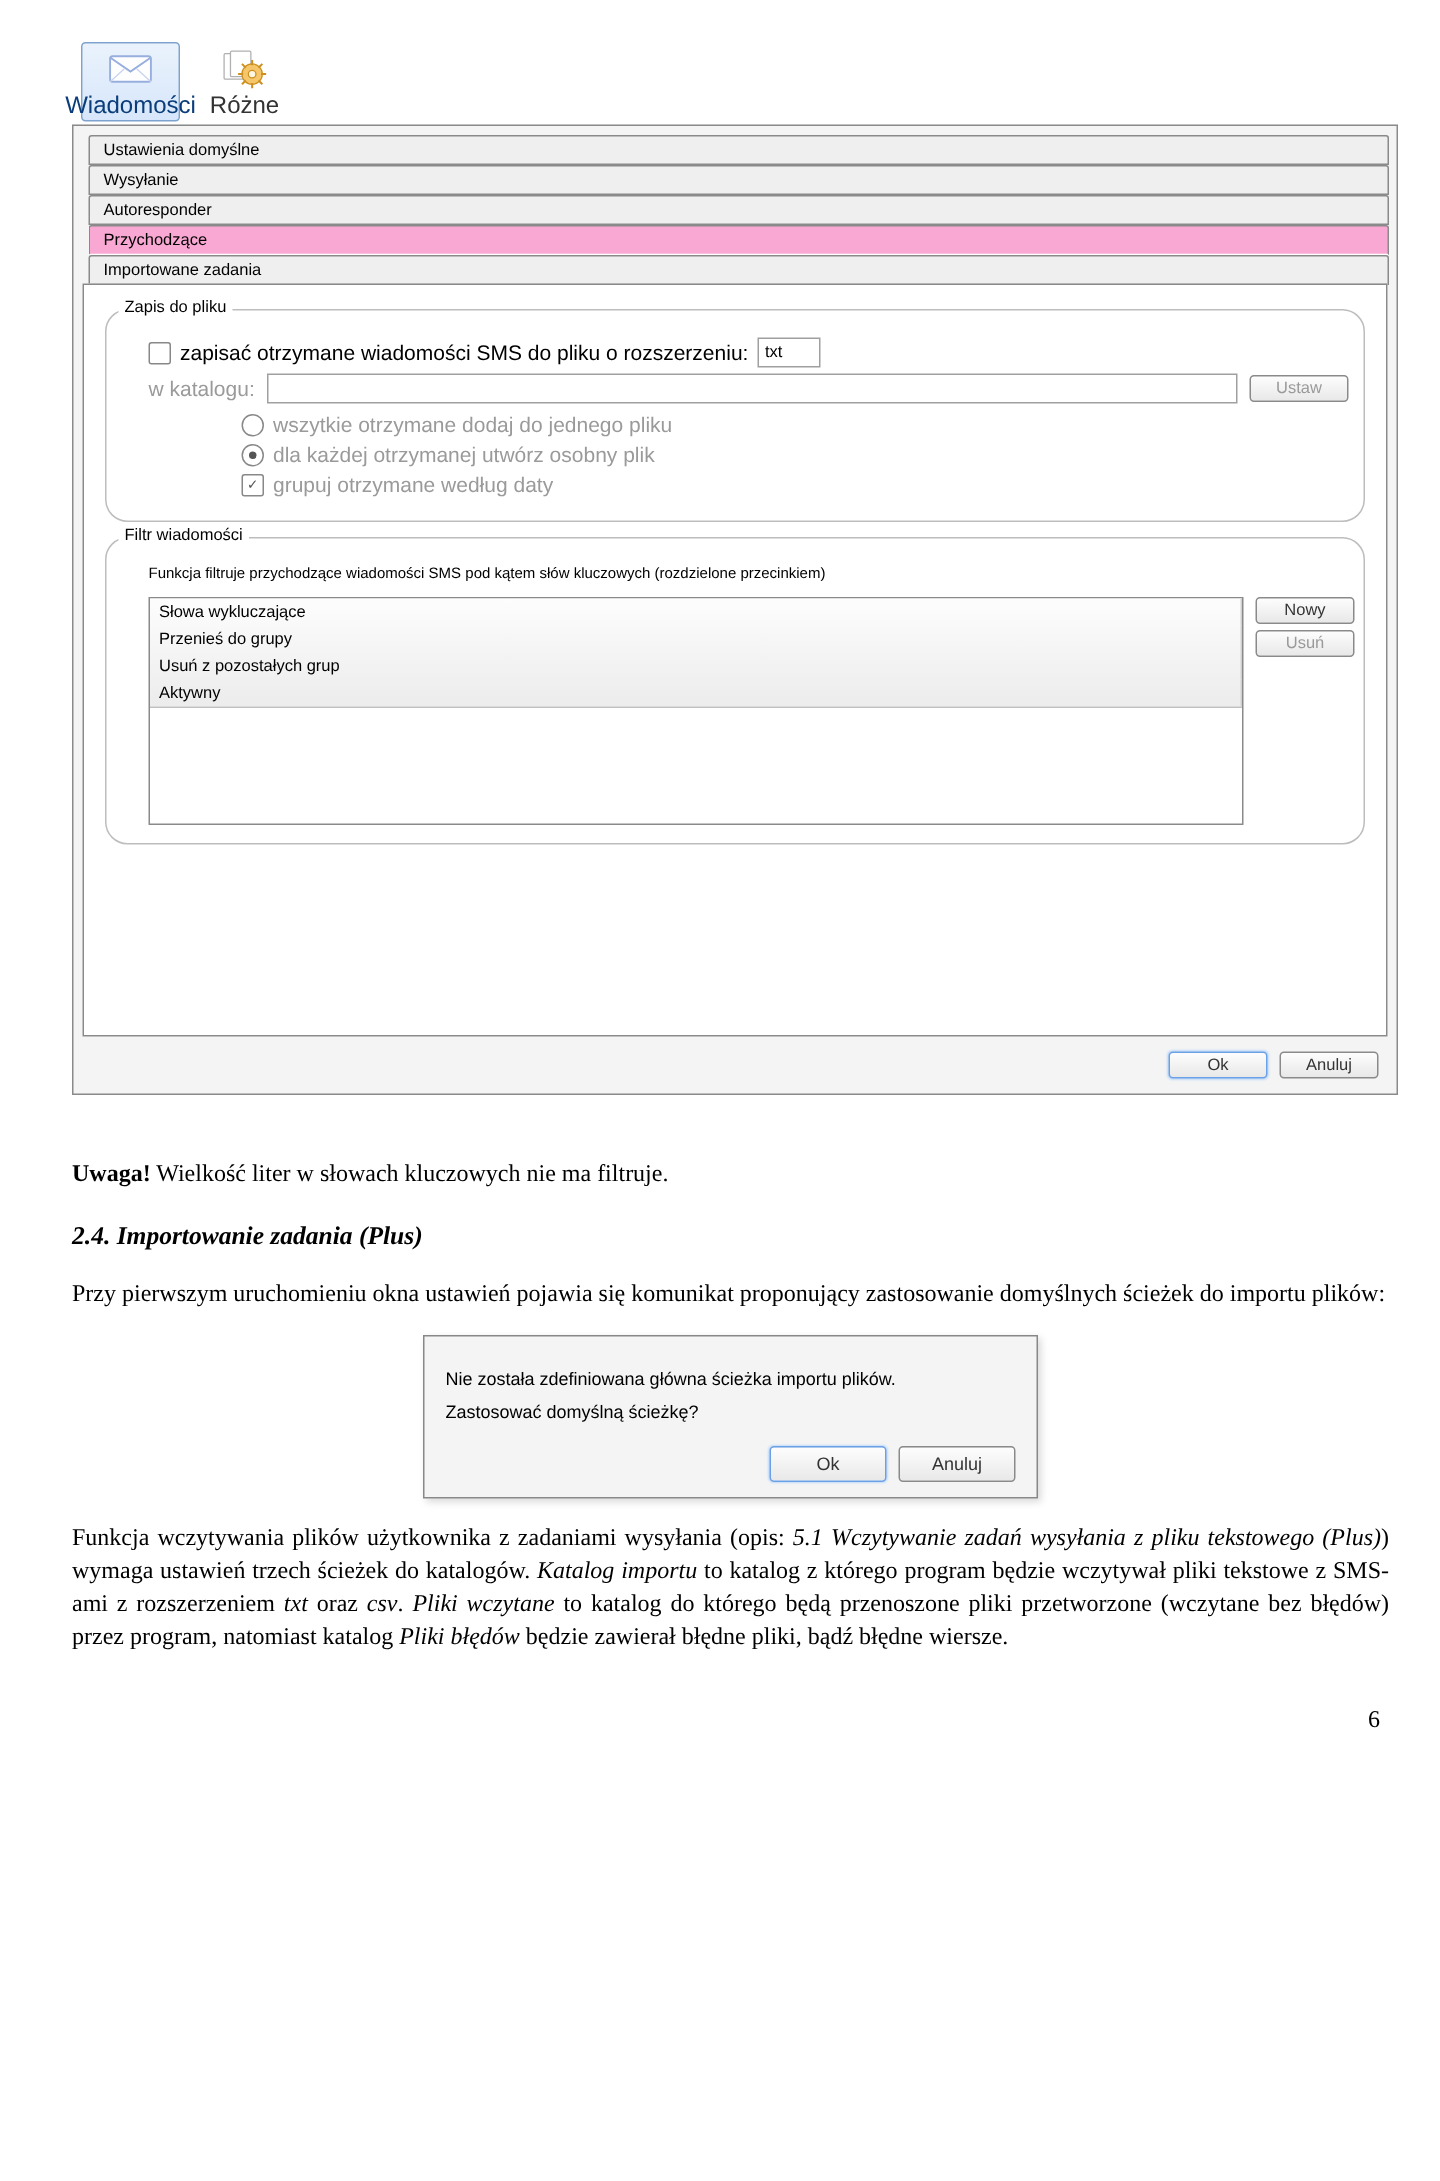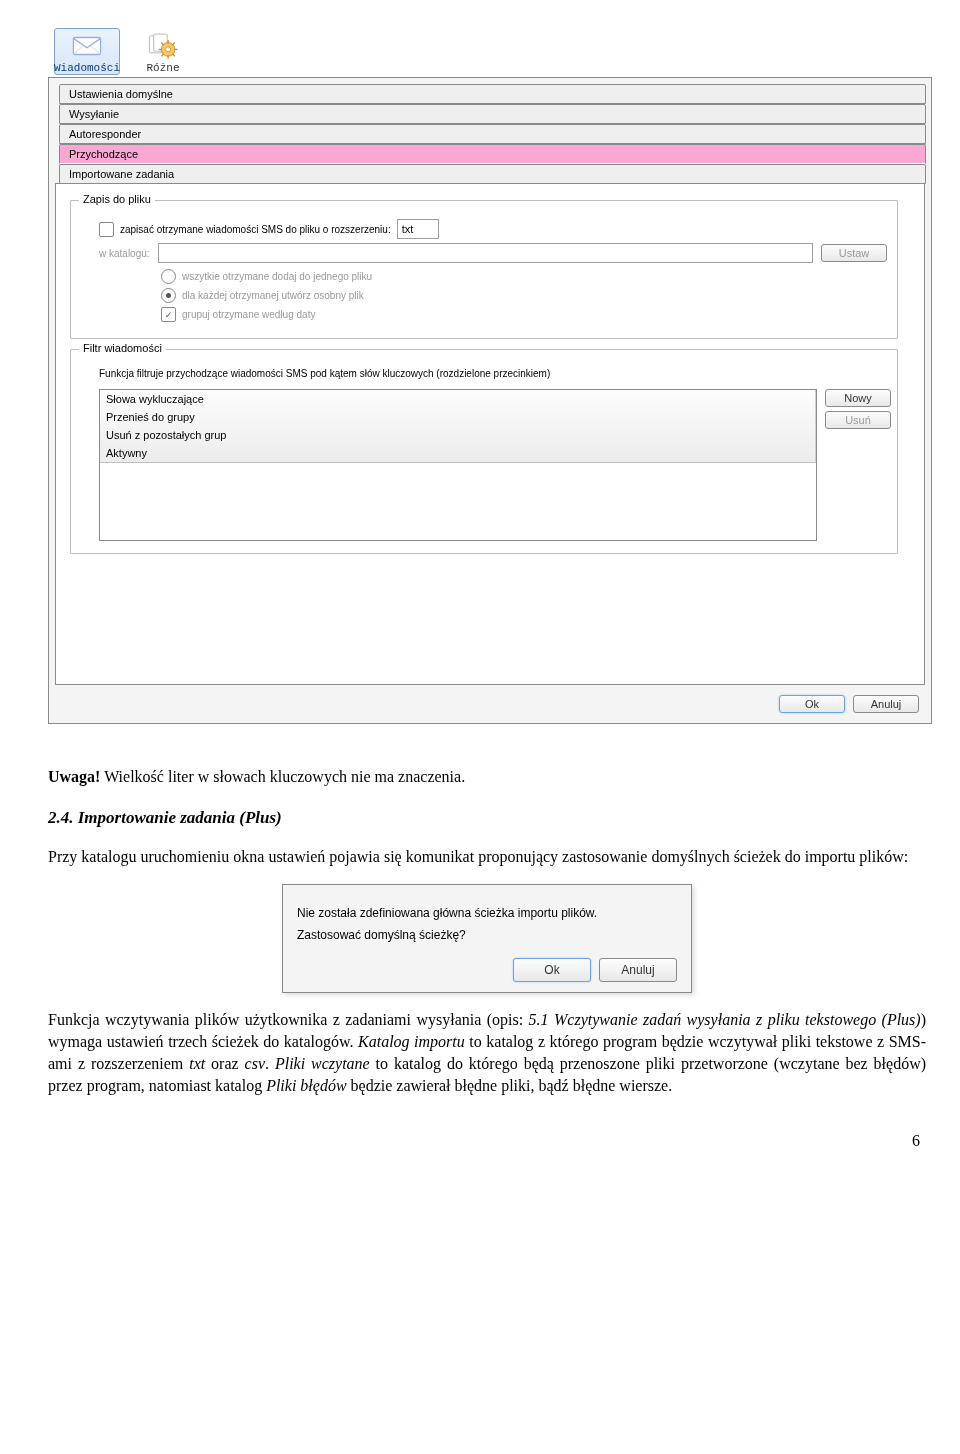--- a/index.html
+++ b/index.html
@@ -25,21 +25,21 @@
     padding: 2px 4px 0 4px;
     border: 1px solid transparent;
     width: 56px;
   }
   .top-item.active {
     border: 1px solid #7da2ce;
     background: linear-gradient(#eaf3fc, #d7e6fb);
     border-radius: 3px;
   }
   .top-item svg { width: 34px; height: 30px; }
-  .top-item-label { font-size: 11px; color: #0a3d7a; margin-top: 1px; font-family: Liberation Mono, monospace; }
+  .top-item-label { font-size: 16px; color: #0a3d7a; margin-top: 1px; }
   .top-item.inactive .top-item-label { color: #333; }
 
   
   .settings-window {
     margin-top: 2px;
     border: 1px solid #8a8a8a;
     background: #f4f4f4;
     padding: 6px 6px 10px 6px;
   }
   .tabstrip {
@@ -70,22 +70,22 @@
     border: 1px solid #8a8a8a;
     background: #fff;
     padding: 10px 10px 10px 10px;
     position: relative;
     z-index: 2;
     min-height: 480px;
   }
 
   .groupbox {
     border: 1px solid #bdbdbd;
-    border-radius: 1px;
-    margin: 6px 16px 10px 4px;
+    border-radius: 15px;
+    margin: 6px 4px 10px 4px;
     padding: 14px 10px 12px 10px;
     position: relative;
   }
   .group-title {
     position: absolute;
     top: -8px; left: 8px;
     background: #fff;
     padding: 0 4px;
     font-size: 11px;
   }
@@ -97,21 +97,21 @@
     display: inline-flex; align-items: center; justify-content: center;
     border-radius: 2px;
     color: #555; font-size: 10px;
   }
   .radio { border-radius: 50%; }
   .radio.checked::after {
     content: ""; width: 5px; height: 5px; background: #555; border-radius: 50%;
   }
   .checkbox.checked::after { content: "✓"; font-size: 9px; }
   .disabled { color: #9a9a9a; }
-  .lbl { font-size: 10px; }
+  .lbl { font-size: 14px; }
 
   .text-input {
     border: 1px solid #a0a0a0;
     height: 18px;
     background: #fff;
     padding: 0 4px;
     font-size: 11px;
   }
   .text-input.small { width: 32px; }
   .text-input.wide { flex: 1; }
@@ -284,26 +284,26 @@
     <div class="bottom-buttons">
       <span class="btn primary">Ok</span>
       <span class="btn">Anuluj</span>
     </div>
   </div>
 </div>
 
 <div class="doc">
   <p class="just">
     <span class="doc-strong">Uwaga!</span>
-    <span>Wielkość liter w słowach kluczowych nie ma znaczenia.</span>
+    <span>Wielkość liter w słowach kluczowych nie ma filtruje.</span>
   </p>
 
   <h2>2.4. Importowanie zadania (Plus)</h2>
 
-  <p class="just">Przy katalogu uruchomieniu okna ustawień pojawia się komunikat proponujący zastosowanie domyślnych ścieżek do importu plików:</p>
+  <p class="just">Przy pierwszym uruchomieniu okna ustawień pojawia się komunikat proponujący zastosowanie domyślnych ścieżek do importu plików:</p>
 
   <div class="dialog">
     <p>Nie została zdefiniowana główna ścieżka importu plików.</p>
     <p>Zastosować domyślną ścieżkę?</p>
     <div class="dlg-btns">
       <span class="btn d primary">Ok</span>
       <span class="btn d">Anuluj</span>
     </div>
   </div>
 

